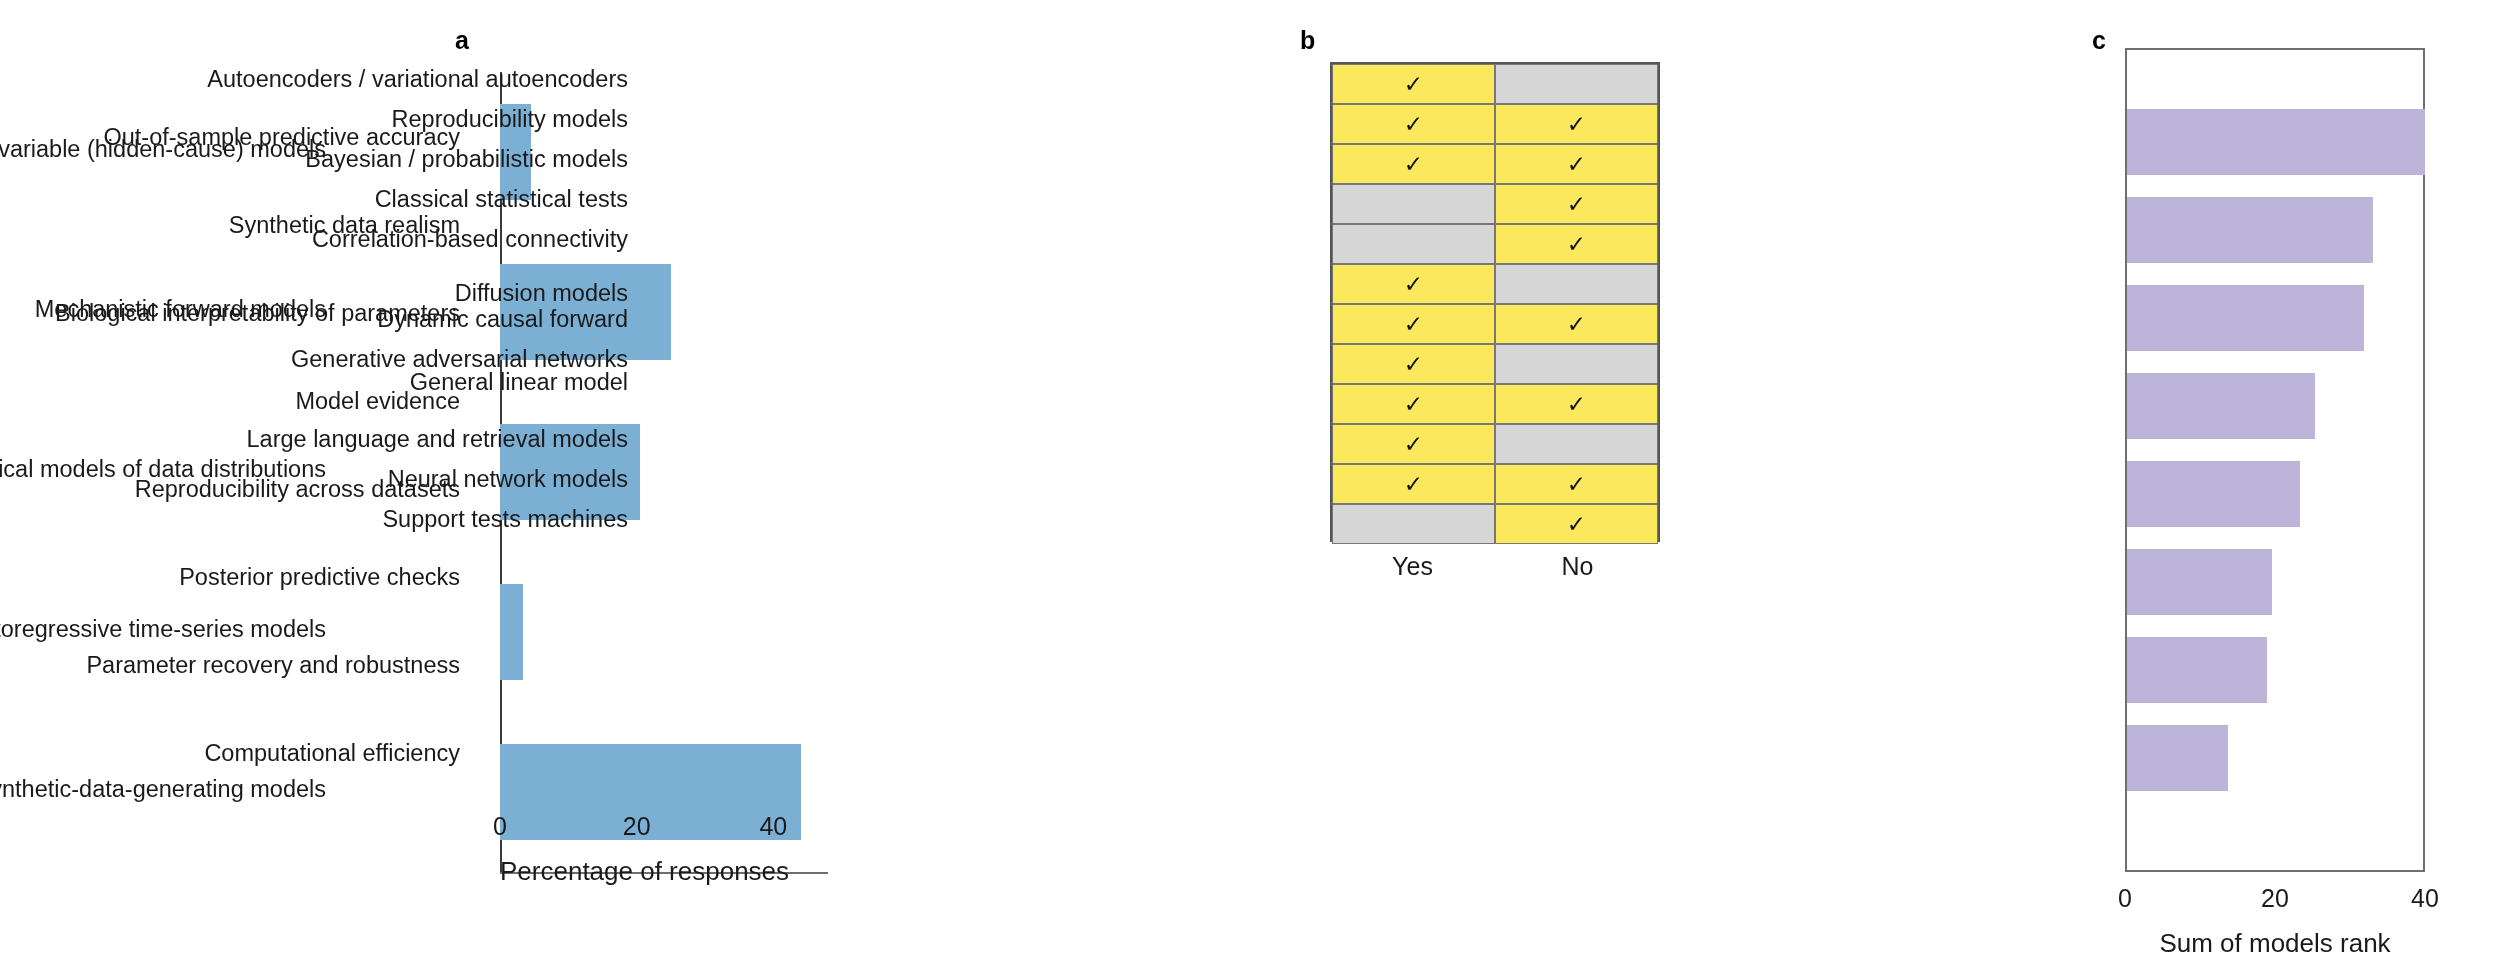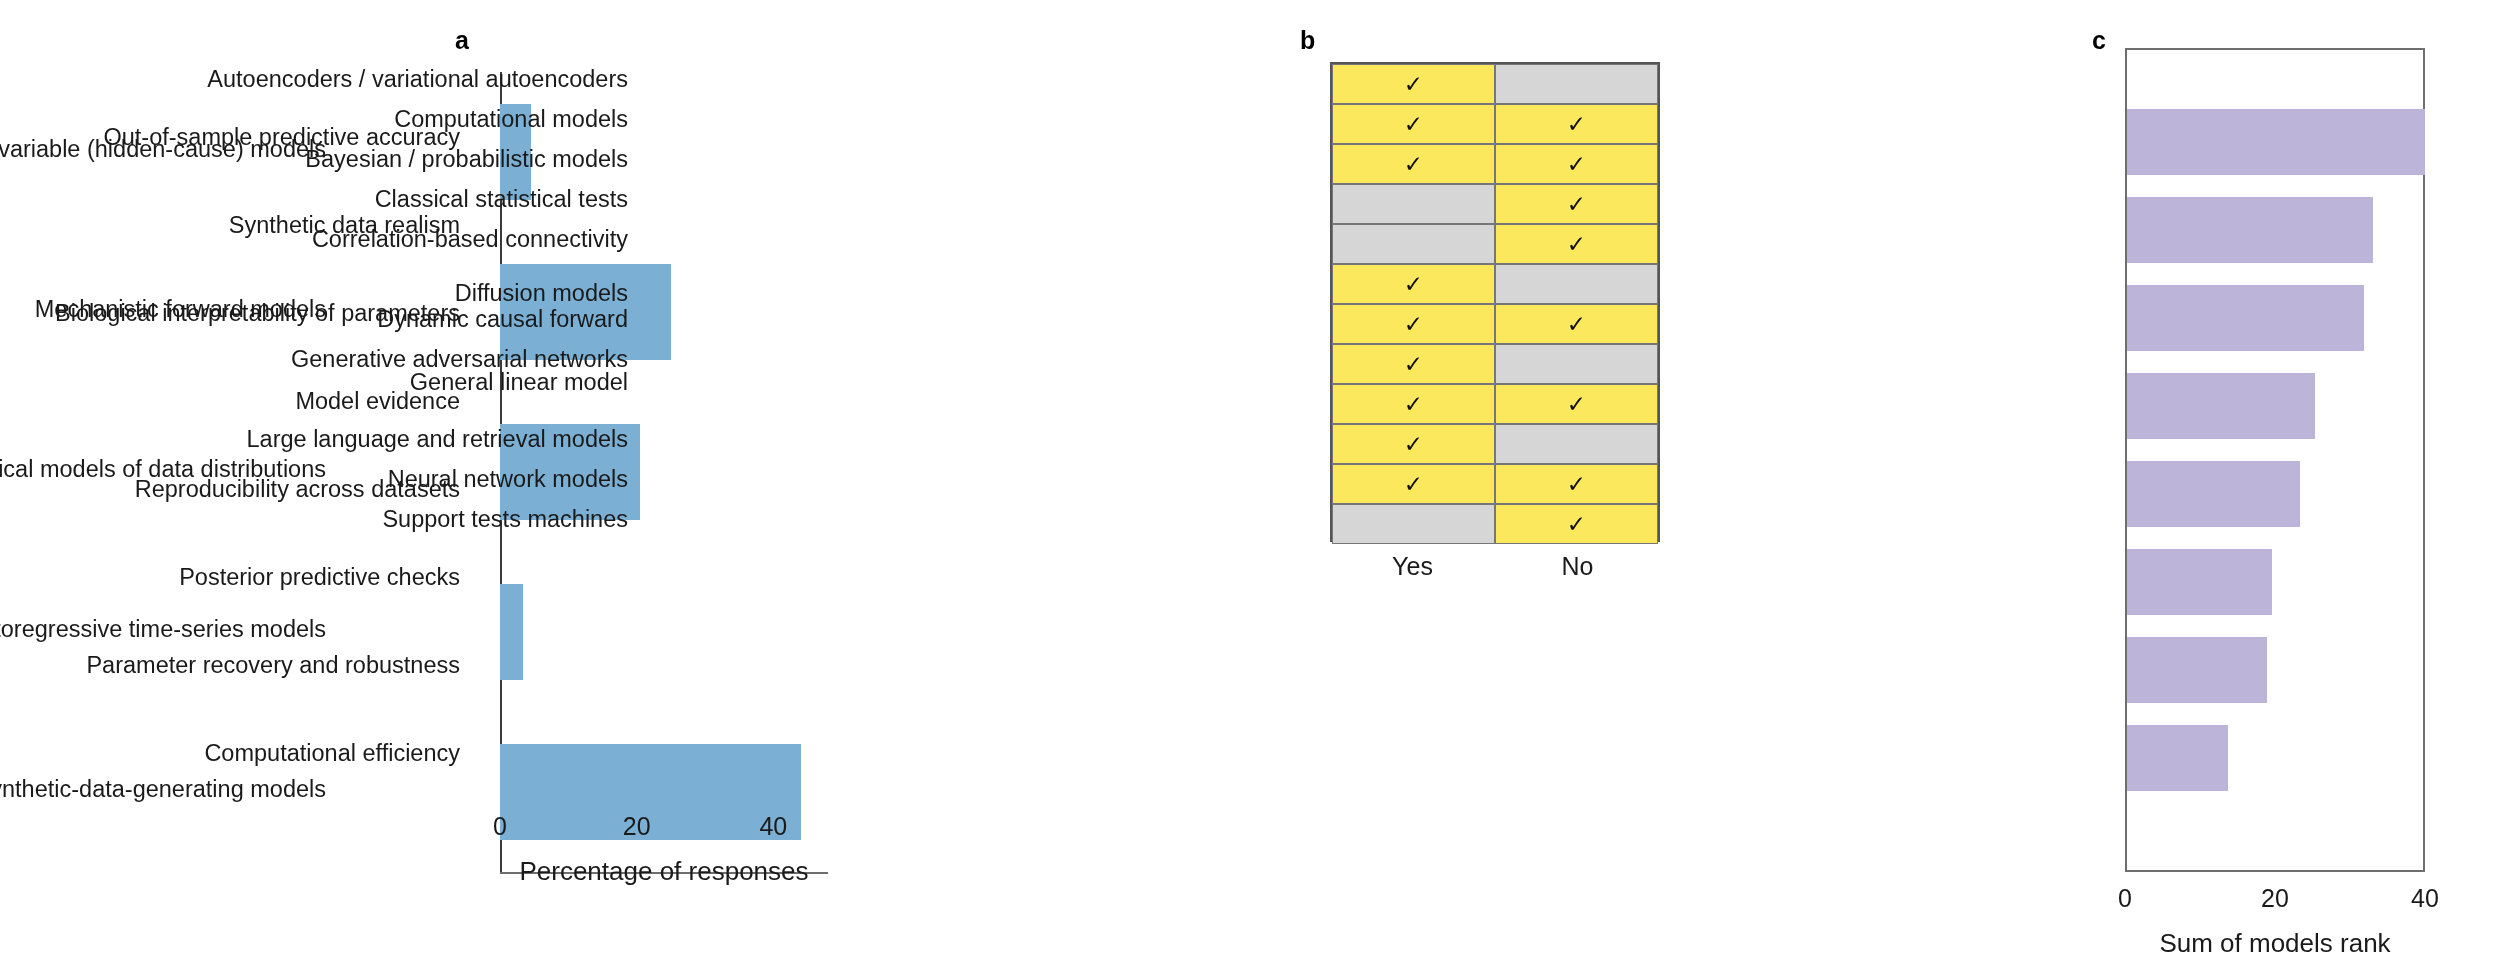--- a/index.html
+++ b/index.html
@@ -83,21 +83,20 @@
     top: 812px;
     font-size: 25px;
     color: #1a1a1a;
     transform: translateX(-50%);
   }
   #a-xlabel {
     position: absolute;
     top: 856px;
     left: 0px;
     width: 328px;
-    text-align: center;
     font-size: 26px;
     color: #1a1a1a;
     white-space: nowrap;
   }
 
   
   #panel-b { left: 840px; width: 820px; }
   #b-grid {
     position: absolute;
     left: 490px;
@@ -251,21 +250,21 @@
     <div id="a-xlabel-wrap" style="position:absolute; left:500px; top:0; width:328px; height:974px;">
       <div id="a-xlabel">Percentage of responses</div>
     </div>
   </div>
 
   <div class="panel" id="panel-b">
     <div class="panel-letter" id="b-letter" style="left:460px; top:26px;">b</div>
 
     <div id="b-rowlabels">
         <div class="b-rowlabel" style="top: 66px;">Autoencoders / variational autoencoders</div>
-        <div class="b-rowlabel" style="top: 106px;">Computational models</div>
+        <div class="b-rowlabel" style="top: 106px;">Reproducibility models</div>
         <div class="b-rowlabel" style="top: 146px;">Bayesian / probabilistic models</div>
         <div class="b-rowlabel" style="top: 186px;">Classical statistical tests</div>
         <div class="b-rowlabel" style="top: 226px;">Correlation-based connectivity</div>
         <div class="b-rowlabel" style="top: 280px;">Diffusion models</div>
         <div class="b-rowlabel" style="top: 306px;">Dynamic causal forward</div>
         <div class="b-rowlabel" style="top: 346px;">Generative adversarial networks</div>
         <div class="b-rowlabel" style="top: 369px;">General linear model</div>
         <div class="b-rowlabel" style="top: 426px;">Large language and retrieval models</div>
         <div class="b-rowlabel" style="top: 466px;">Neural network models</div>
         <div class="b-rowlabel" style="top: 506px;">Support tests machines</div>

